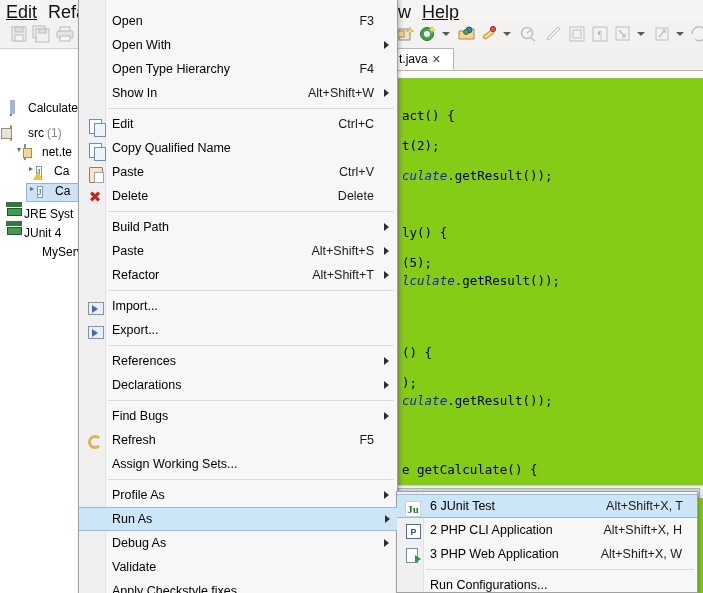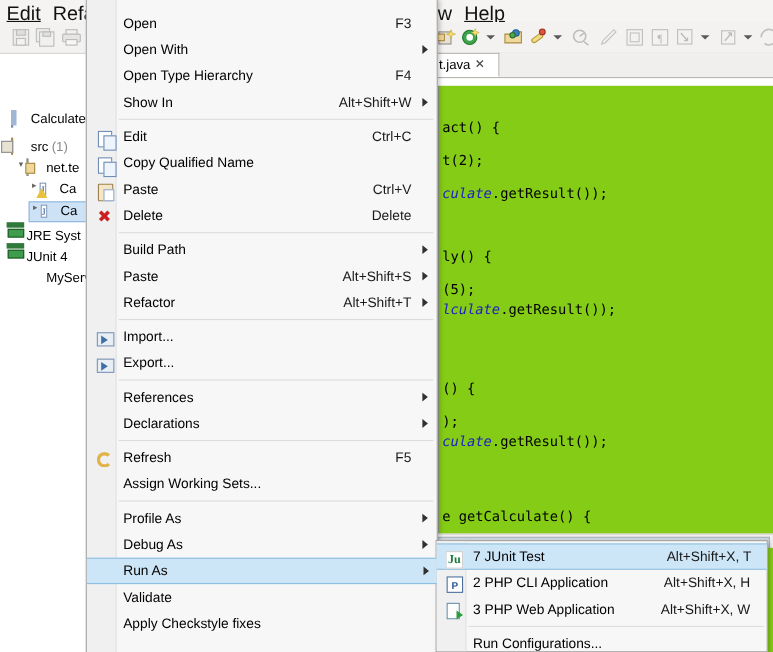--- a/index.html
+++ b/index.html
@@ -763,71 +763,75 @@
       <span class="mi-arrow"></span>
     </div>
 
     <div class="menu-item">
       <span class="mi-label">Declarations</span>
       <span class="mi-arrow"></span>
     </div>
 
     <div class="menu-sep"></div>
 
+    <div class="menu-item">
+      <span class="mi-label">Find Bugs</span>
+      <span class="mi-arrow"></span>
+    </div>
 
     <div class="menu-item">
       <span class="mi-icon">
           <span class="ic-refresh"></span>
         </span>
       <span class="mi-label">Refresh</span>
       <span class="mi-accel">F5</span>
     </div>
 
     <div class="menu-item">
       <span class="mi-label">Assign Working Sets...</span>
     </div>
 
     <div class="menu-sep"></div>
 
     <div class="menu-item">
       <span class="mi-label">Profile As</span>
       <span class="mi-arrow"></span>
     </div>
 
-    <div class="menu-item">
-      <span class="mi-label">Debug As</span>
-      <span class="mi-arrow"></span>
-    </div>
-
     <div class="menu-item highlight" style="margin-left:-1px; margin-right:-1px;">
       <span class="mi-label" style="left:33px;">Run As</span>
       <span class="mi-arrow"></span>
     </div>
 
     <div class="menu-item">
+      <span class="mi-label">Debug As</span>
+      <span class="mi-arrow"></span>
+    </div>
+
+    <div class="menu-item">
       <span class="mi-label">Validate</span>
     </div>
 
     <div class="menu-item">
       <span class="mi-label">Apply Checkstyle fixes</span>
     </div>
 
   </div>
 </div>
 
 <div class="submenu" style="left:396px; top:491px; width:302px; height:102px;">
   <div class="gutter"></div>
 
   <div style="position:absolute; left:1px; right:1px; top:2px;">
 
     <div class="menu-item highlight" style="margin-left:-1px; margin-right:-1px;">
       <span class="mi-icon">
           <span class="ic-junit">Ju</span>
         </span>
-      <span class="mi-label" style="left:33px;">7 JUnit Test</span>
+      <span class="mi-label" style="left:33px;">6 JUnit Test</span>
       <span class="mi-accel nogap">Alt+Shift+X, T</span>
     </div>
 
     <div class="menu-item">
       <span class="mi-icon">
           <span class="ic-phpcli">P</span>
         </span>
       <span class="mi-label">2 PHP CLI Application</span>
       <span class="mi-accel nogap">Alt+Shift+X, H</span>
     </div>

